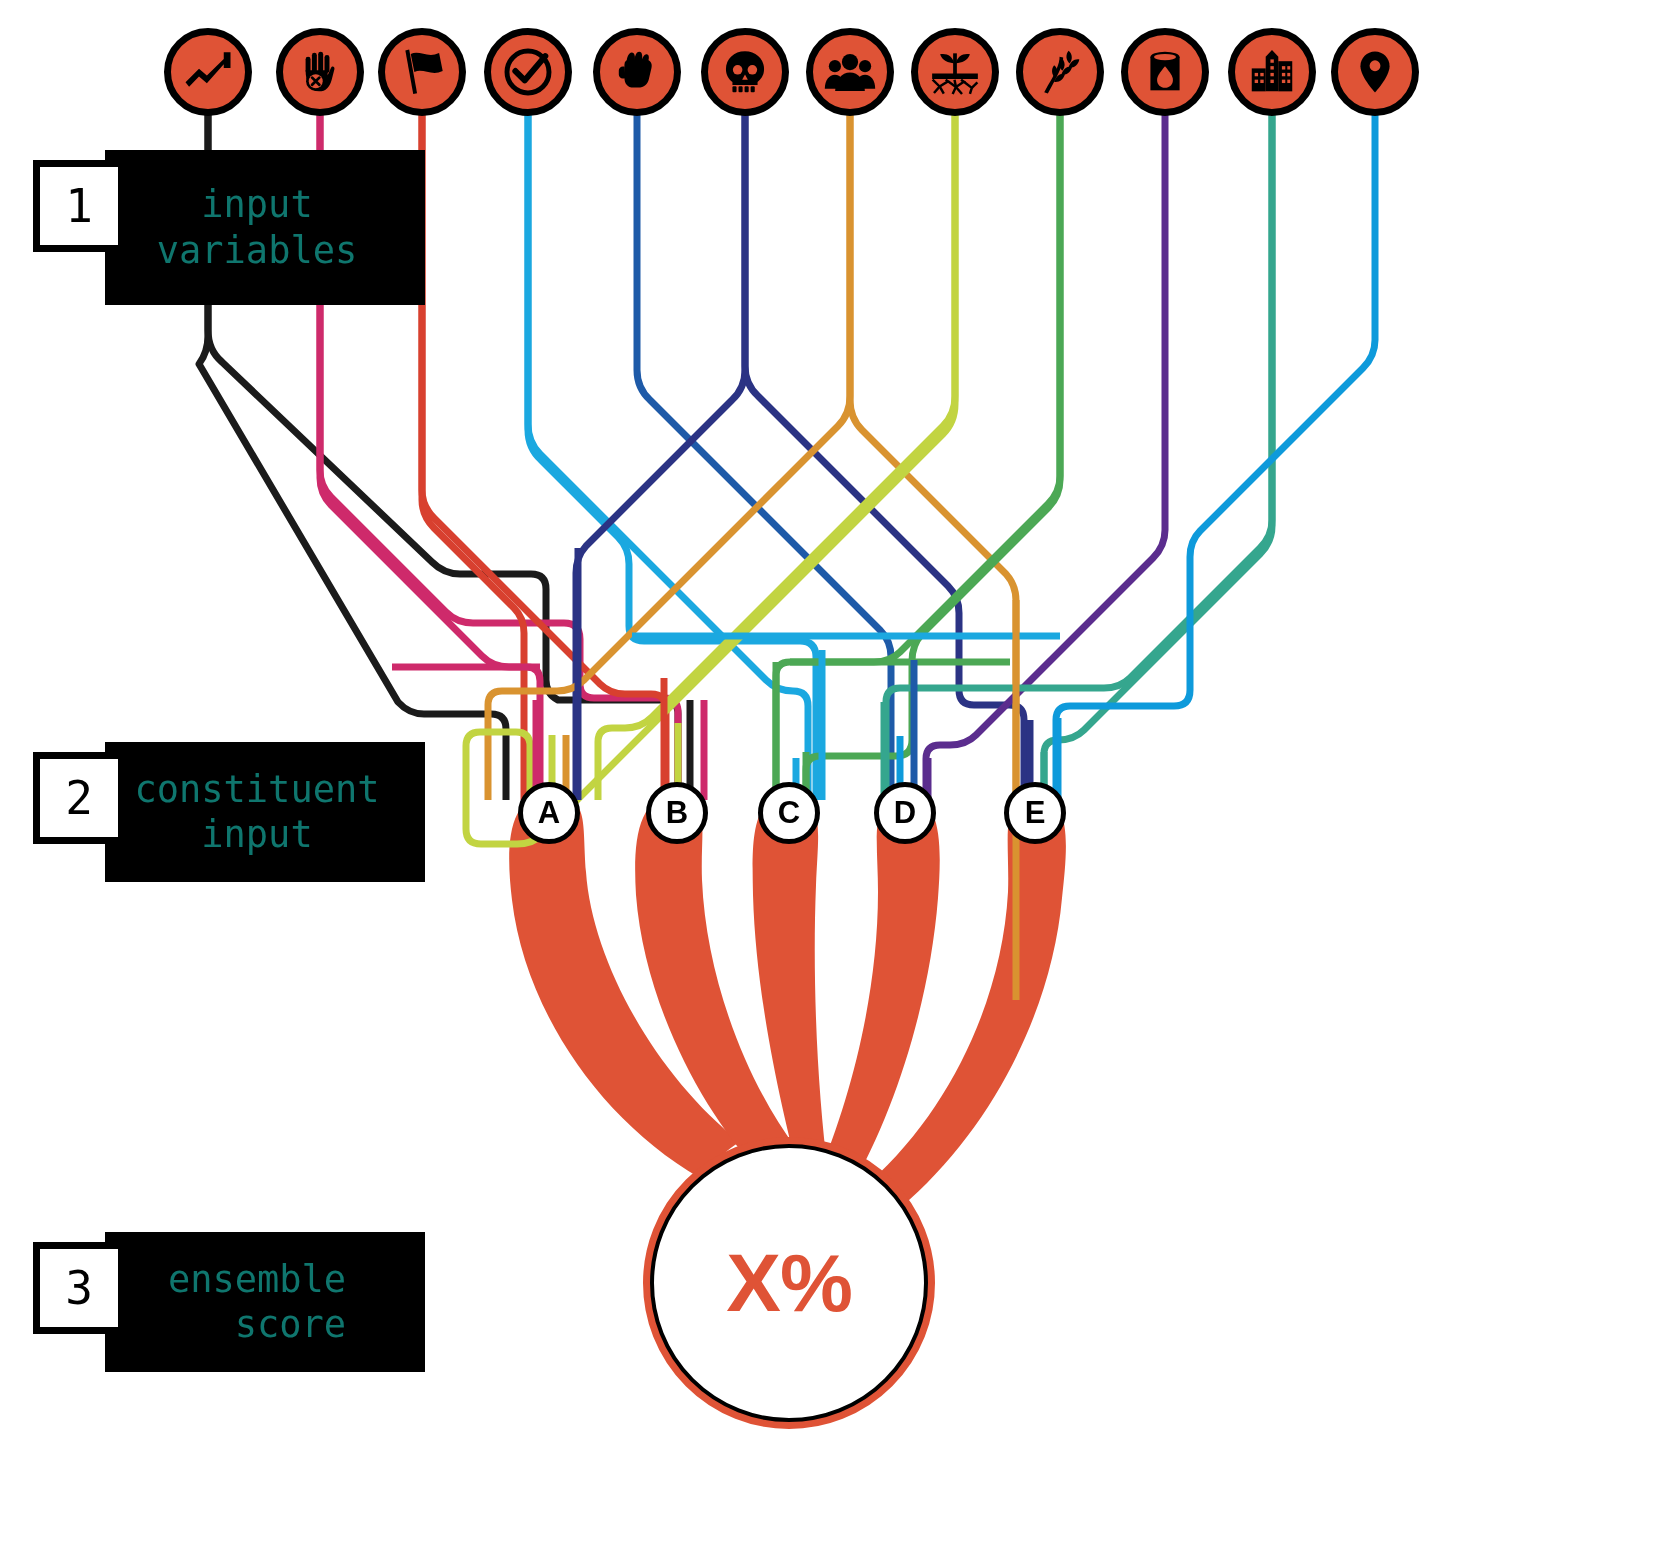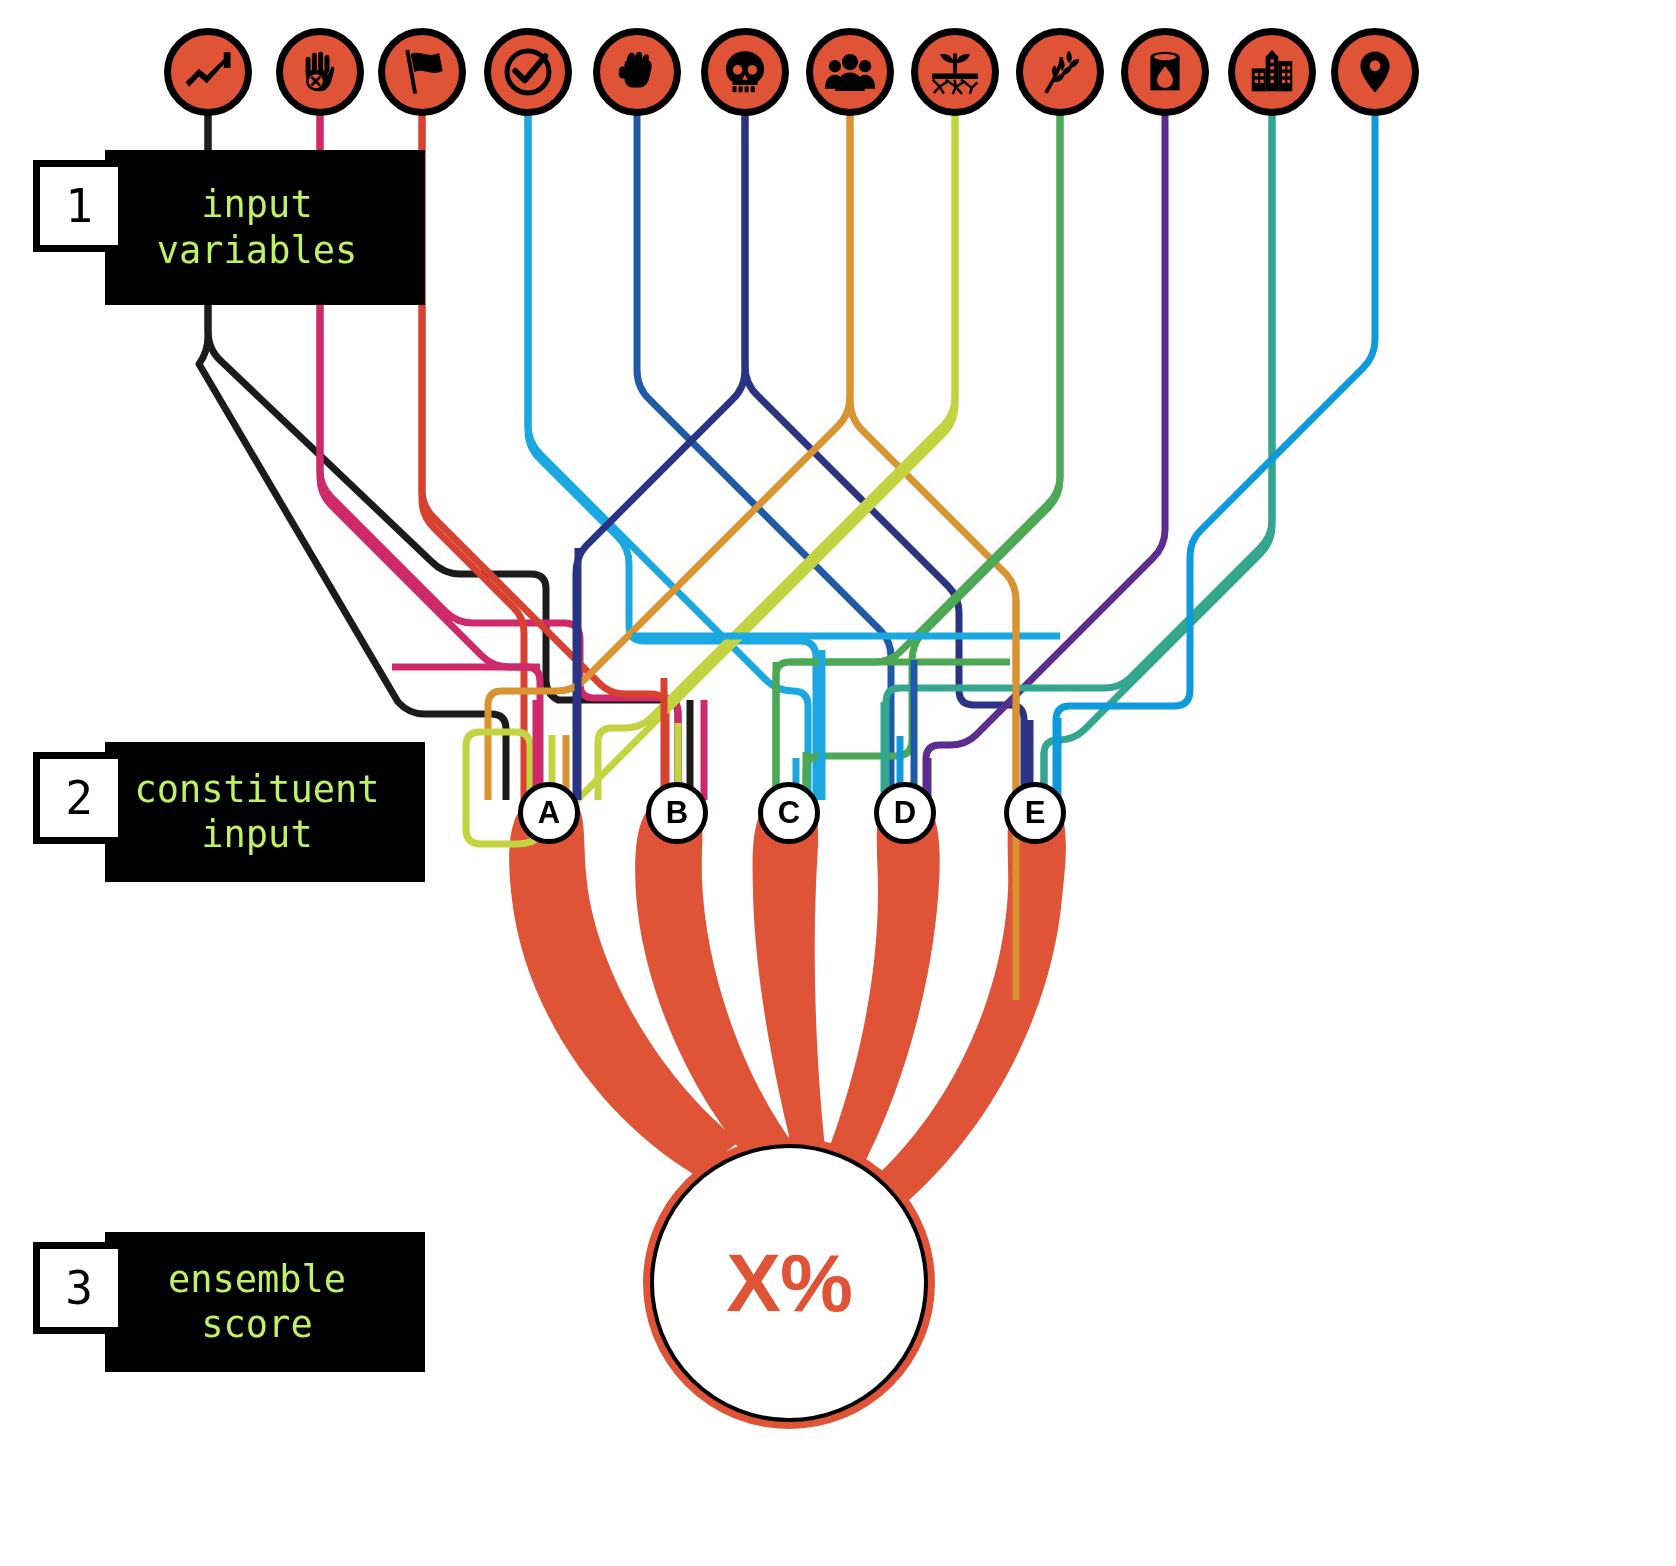--- a/index.html
+++ b/index.html
@@ -7,37 +7,37 @@
        font-family:"DejaVu Sans Mono", monospace;}
   #stage{position:absolute;left:0;top:0;width:1676px;height:1566px;}
   svg#wiring{position:absolute;left:0;top:0;width:1676px;height:1566px;}
 
   
   .stage-label{position:absolute;display:flex;align-items:stretch;}
   .stage-num{width:92px;height:92px;background:#ffffff;border:7px solid #000000;
              box-sizing:border-box;display:flex;align-items:center;justify-content:center;
              font-family:"DejaVu Sans Mono", monospace;font-size:46px;color:#000;
              position:relative;z-index:3;}
-  .stage-box{background:#000000;color:#bef264;
+  .stage-box{background:#000000;color:#0f766e;
              font-family:"DejaVu Sans Mono", monospace;font-size:37px;line-height:1.22;
              display:flex;align-items:center;justify-content:center;text-align:center;
              padding:16px 26px 16px 10px;box-sizing:border-box;position:relative;z-index:2;}
   .stage-box span{white-space:pre-line;display:block;}
 
   #label-1{left:33px;top:150px;}
   #label-1 .stage-num{margin-top:10px;}
   #label-1 .stage-box{width:320px;height:155px;margin-left:-20px;}
 
   #label-2{left:33px;top:742px;}
   #label-2 .stage-num{margin-top:10px;}
   #label-2 .stage-box{width:320px;height:140px;margin-left:-20px;}
 
   #label-3{left:33px;top:1232px;}
   #label-3 .stage-num{margin-top:10px;}
-  #label-3 .stage-box{width:320px;height:140px;margin-left:-20px;}
+  #label-3 .stage-box{width:320px;height:140px;margin-left:-20px;text-align:right;}
 
   
   .icon-node{position:absolute;width:88px;height:88px;border-radius:50%;
              background:#DF5336;border:7px solid #000000;box-sizing:border-box;
              display:flex;align-items:center;justify-content:center;z-index:5;}
   .icon-node svg{display:block;}
 
   
   .model-node{position:absolute;width:62px;height:62px;border-radius:50%;
               background:#ffffff;border:5px solid #000000;box-sizing:border-box;

